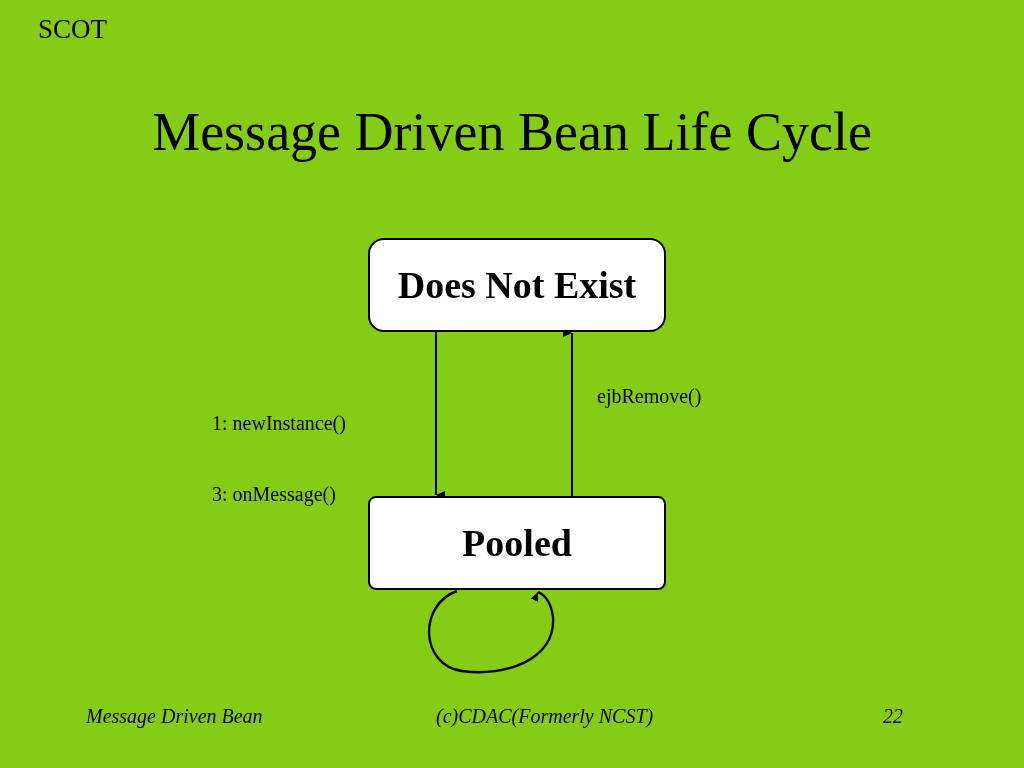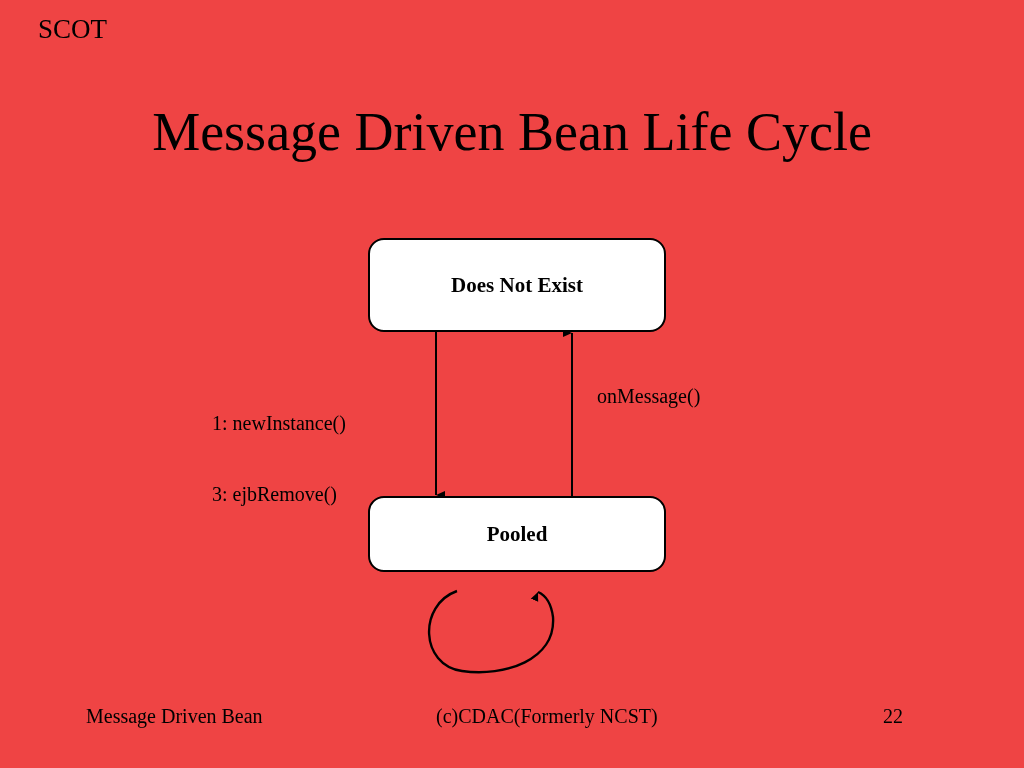--- a/index.html
+++ b/index.html
@@ -4,21 +4,21 @@
 <style>
   html, body {
     margin: 0;
     padding: 0;
     background: #ffffff;
   }
   #slide {
     position: relative;
     width: 1024px;
     height: 768px;
-    background: #ef4444;
+    background: #84cc16;
     overflow: hidden;
     font-family: "Liberation Serif", "DejaVu Serif", serif;
     color: #000000;
   }
 
   
   .header-label {
     position: absolute;
     left: 38px;
     top: 12px;
@@ -61,36 +61,37 @@
     position: absolute;
     box-sizing: border-box;
     border: 2px solid #000000;
     border-radius: 16px;
     background: #ffffff;
     display: flex;
     align-items: center;
     justify-content: center;
   }
   .state-box .state-label {
-    font-size: 21px;
+    font-size: 38px;
     font-weight: 700;
     line-height: 34px;
     white-space: nowrap;
   }
   #box-does-not-exist {
     left: 368px;
     top: 238px;
     width: 298px;
     height: 94px;
   }
   #box-pooled {
     left: 368px;
     top: 496px;
     width: 298px;
-    height: 76px;
+    height: 94px;
+    border-radius: 8px;
   }
 
   
   .transition-label {
     position: absolute;
     font-size: 20px;
     line-height: 28px;
     font-weight: 400;
     white-space: nowrap;
   }
@@ -119,20 +120,21 @@
     z-index: 5;
   }
 
   
   .footer {
     position: absolute;
     left: 0;
     top: 703px;
     width: 1024px;
     height: 30px;
+    font-style: italic;
   }
   .footer-item {
     position: absolute;
     font-size: 20px;
     line-height: 26px;
     font-weight: 400;
     white-space: nowrap;
   }
   #footer-left  { left: 86px;  top: 0; }
   #footer-center{ left: 396px; top: 0; margin-left: 40px; }
@@ -172,24 +174,24 @@
   <div class="state-box" id="box-does-not-exist">
     <span class="state-label">Does Not Exist</span>
   </div>
 
   <div class="state-box" id="box-pooled">
     <span class="state-label">Pooled</span>
   </div>
 
   <div class="transition-label" id="label-create-steps">
     <div>1: newInstance()</div>
-    <div>3: ejbRemove()</div>
+    <div>3: onMessage()</div>
   </div>
 
-  <div class="transition-label" id="label-ejb-remove">onMessage()</div>
+  <div class="transition-label" id="label-ejb-remove">ejbRemove()</div>
 
 
   <div class="footer">
     <div class="footer-item" id="footer-left">Message Driven Bean</div>
     <div class="footer-item" id="footer-center">(c)CDAC(Formerly NCST)</div>
     <div class="footer-item" id="footer-right">22</div>
   </div>
 
 </div>
 

